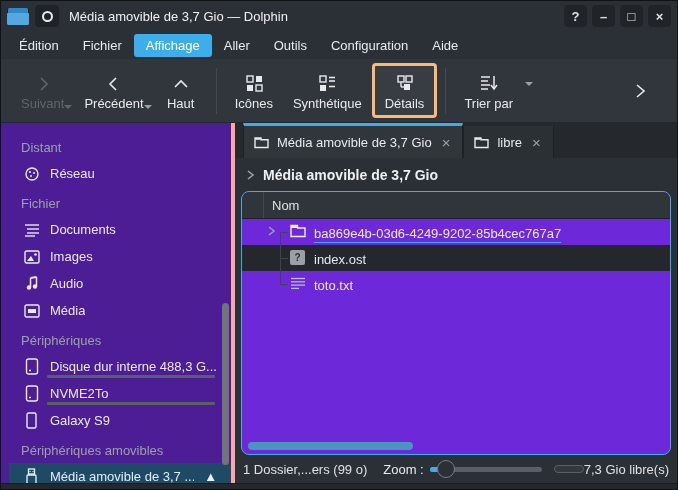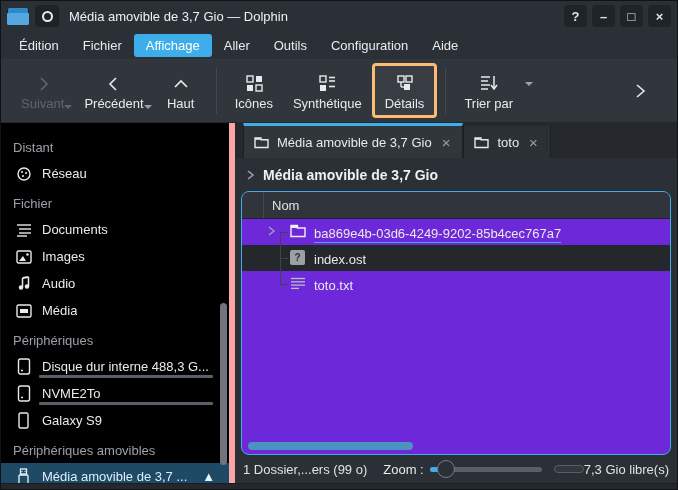--- a/index.html
+++ b/index.html
@@ -52,22 +52,22 @@
     border-right:4px solid transparent; border-top:4px solid #9aa1a8; }
   .tb-btn .menu-caret { position:absolute; right:2px; bottom:6px; }
   .sort-caret { margin:0 0 14px 2px; }
   .tb-overflow { margin-left:auto; padding:6px; }
   svg.ico { display:block; }
 
   
   .main { flex:1 1 auto; display:flex; min-height:0; }
 
   
-  .sidebar { width:234px; flex:0 0 234px; background:#000000;
-    border-right:6px solid #fca5a5; position:relative; padding-top:8px; overflow:hidden; }
+  .sidebar { width:234px; flex:0 0 234px; background:#4c1d95;
+    border-right:4px solid #fca5a5; position:relative; padding-top:8px; overflow:hidden;padding-left:8px; }
   .sb-header { color:#9aa1a8; padding:9px 12px 5px 12px; white-space:nowrap; }
   .sb-item { display:flex; align-items:center; gap:10px; padding:4px 8px 4px 14px;
     position:relative; min-height:27px; }
   .sb-item .sb-ico { width:17px; flex:0 0 17px; display:flex; justify-content:center; }
   .sb-item .sb-label { white-space:nowrap; overflow:hidden; }
   .sb-item.selected { background:#1e4a66; color:#ddeefb; }
   .sb-meter { position:absolute; left:38px; right:16px; bottom:2px; height:3px;
     background:#595f66; border-radius:1px; overflow:hidden; }
   .sb-meter .fill { height:100%; background:#3daee9; }
   .sb-item .eject { margin-left:auto; color:#e8f4fc; font-size:13px; padding-right:6px; }
@@ -374,21 +374,21 @@
           <span class="tab-label">Média amovible de 3,7 Gio</span>
           <span class="tab-close">×</span>
         </div>
         <div class="tab inactive">
           <span>
             <svg class="ico" width="15" height="13" viewBox="0 0 15 13">
               <path d="M1 3 L1 11.5 L14 11.5 L14 3.8 L7 3.8 L7 2 L1 2 Z" fill="none" stroke="#e8eaec" stroke-width="1.4"></path>
               <path d="M1 2 L6.6 2 L6.6 3.8 L1 3.8 Z" fill="#e8eaec"></path>
             </svg>
           </span>
-          <span class="tab-label">toto</span>
+          <span class="tab-label">libre</span>
           <span class="tab-close">×</span>
         </div>
       </div>
 
       <div class="breadcrumb">
         <span>
           <svg class="ico" width="10" height="12" viewBox="0 0 10 12">
               <polyline points="3,2 8,6 3,10" fill="none" stroke="#9aa1a8" stroke-width="1.6"></polyline>
             </svg>
         </span>

